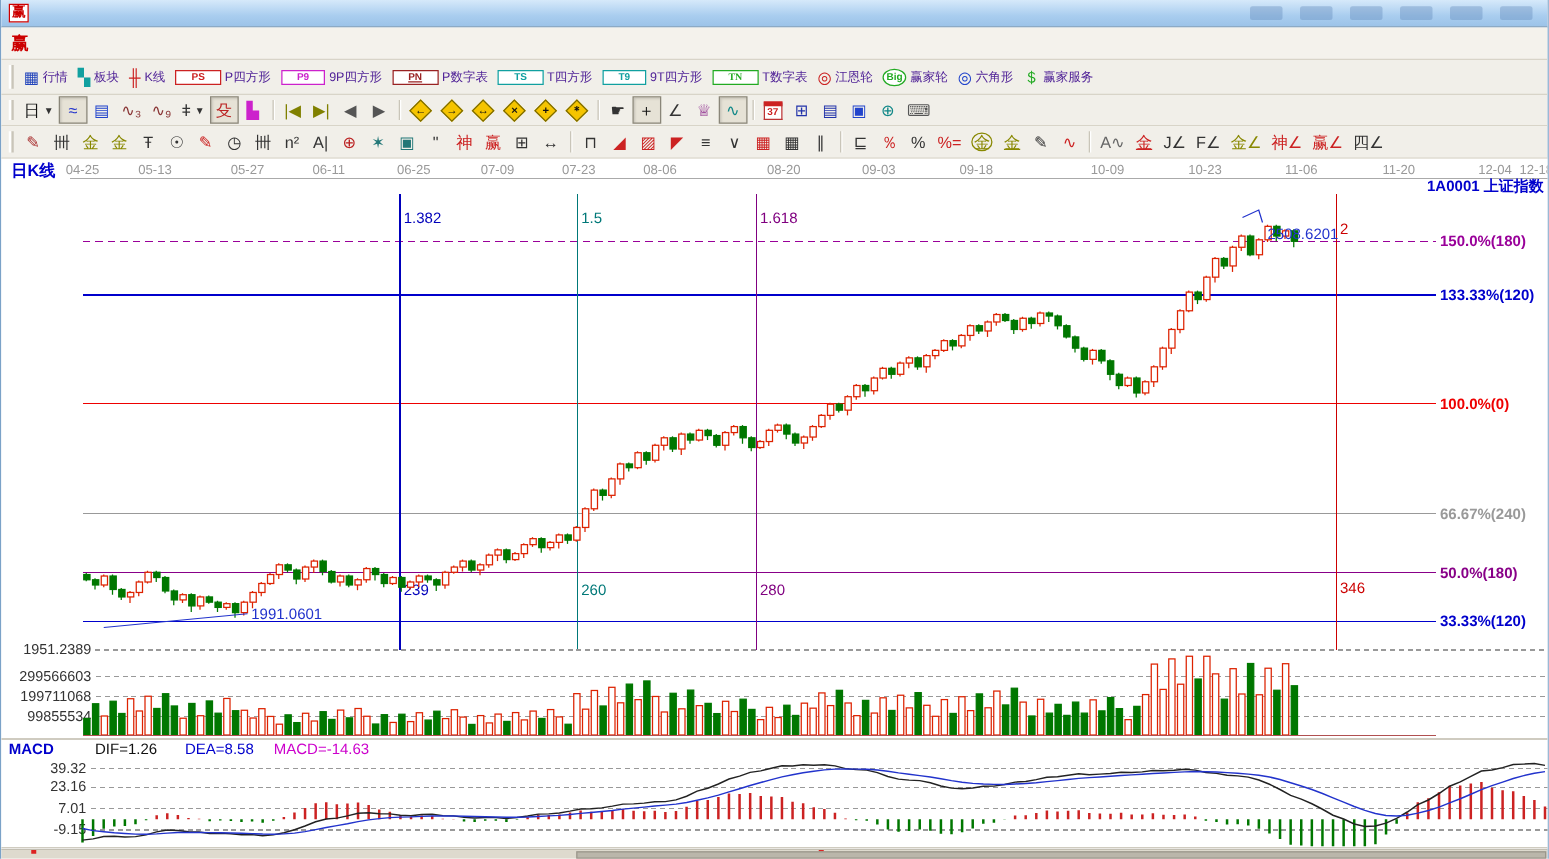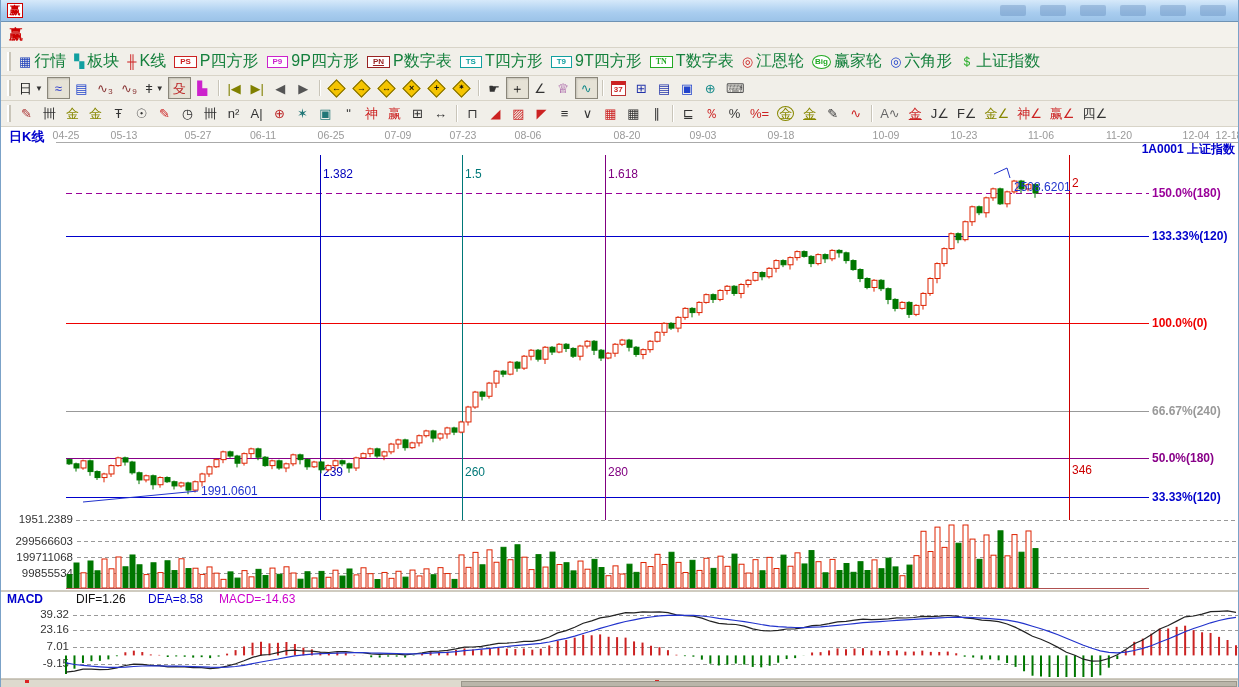--- a/index.html
+++ b/index.html
@@ -24,22 +24,22 @@
   .toolbar { background:#f1efe9; border-bottom:1px solid #d8d4c8; display:flex; align-items:center; padding:0 2px; }
   #toolbar1 { height:28px; }
   #toolbar2 { height:25px; }
   #toolbar3 { height:26px; }
   .grip { width:4px; height:70%; border-left:2px solid #fff; border-right:2px solid #c9c5b9; margin:0 4px; }
   .vsep { width:1px; height:70%; background:#c9c5b9; margin:0 4px; box-shadow:1px 0 0 #fff; }
   .tbtn { height:22px; min-width:23px; display:flex; align-items:center; justify-content:center;
           gap:3px; padding:0 3px; border:1px solid transparent; cursor:default; }
   .tbtn.pressed { border:1px solid #8a867a; background:#e6e2d6; box-shadow:inset 1px 1px 2px rgba(0,0,0,.15); }
   .tbtn .glyph { font-size:13px; line-height:1; }
-  .tbtn .lbl { font-size:16px; color:#15803d; white-space:nowrap; }
-  .badge { font-size:8px; font-weight:bold; border:1px solid; padding:0 5px; background:#fff; line-height:10px; }
+  .tbtn .lbl { font-size:10px; color:#4c1d95; white-space:nowrap; }
+  .badge { font-size:8px; font-weight:bold; border:1px solid; padding:0 12px; background:#fff; line-height:10px; }
   .badge.round { border-radius:50%; padding:1px 2px; }
   .dd-arrow { font-size:8px; color:#333; }
   .diamond { width:13px; height:13px; background:#f5c400; border:1px solid #7a6a00; transform:rotate(45deg);
              display:flex; align-items:center; justify-content:center; margin:0 2px; }
   .diamond span { transform:rotate(-45deg); font-size:9px; font-weight:bold; color:#111; line-height:1; }
   .cal { width:15px; height:15px; background:#fff; border:1px solid #b33; border-top:4px solid #c22;
          color:#c22; font-size:8px; font-weight:bold; display:flex; align-items:center; justify-content:center; }
   
   .chart-wrap { position:relative; width:1239px; height:552px; background:#fff; }
   svg text { font-family:"Liberation Sans","DejaVu Sans",sans-serif; }
@@ -114,21 +114,21 @@
       <div class="tbtn">
         <span class="badge round" style="color: rgb(34, 170, 34); border-color: rgb(34, 170, 34); text-align: right;">Big</span>
         <span class="lbl">赢家轮</span>
       </div>
       <div class="tbtn">
         <span class="glyph" style="color: rgb(34, 68, 204);">◎</span>
         <span class="lbl">六角形</span>
       </div>
       <div class="tbtn">
         <span class="glyph" style="color: rgb(34, 170, 34);">＄</span>
-        <span class="lbl">上证指数</span>
+        <span class="lbl">赢家服务</span>
       </div>
     </div>
   <div class="toolbar" id="toolbar2">
       <div class="grip"></div>
       <div class="tbtn">
         <span class="glyph" style="color: rgb(17, 17, 17);">日</span>
         <span class="dd-arrow">▼</span>
       </div>
       <div class="tbtn pressed">
         <span class="glyph" style="color: rgb(34, 51, 204);">≈</span>

